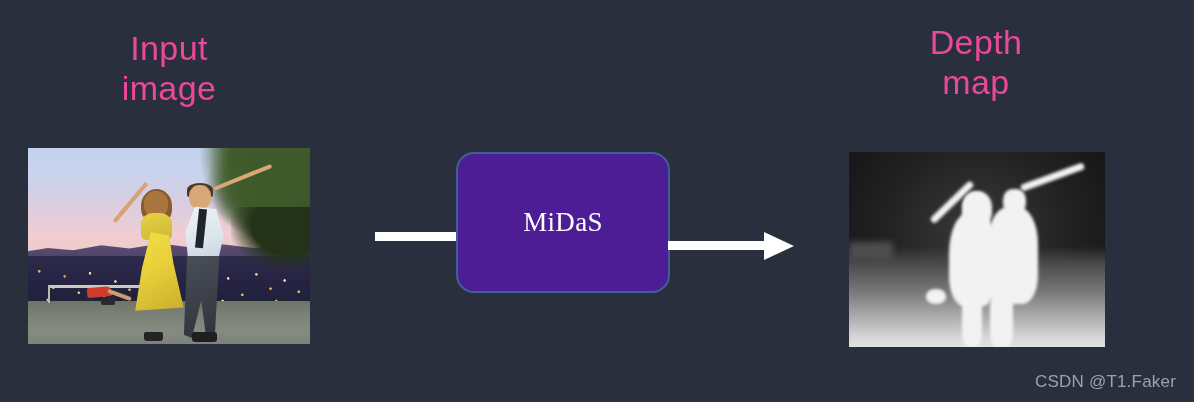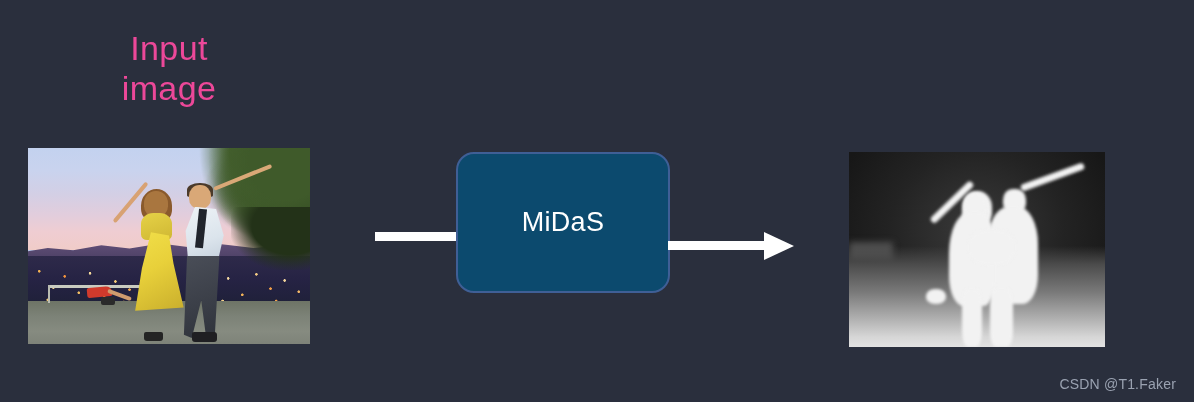--- a/index.html
+++ b/index.html
@@ -311,53 +311,56 @@
     border-left: 30px solid #ffffff;
   }
 
   
   #midas-box {
     position: absolute;
     left: 456px;
     top: 152px;
     width: 214px;
     height: 141px;
-    background: #0c4a6e;
+    background: #4c1d95;
     border: 2px solid #3f5f96;
     border-radius: 18px;
     box-sizing: border-box;
     display: flex;
     align-items: center;
     justify-content: center;
+    font-family: Liberation Serif, serif;
   }
   #midas-label {
     color: #ffffff;
     font-size: 27px;
     font-weight: 400;
     letter-spacing: 0.3px;
   }
 
   
   #watermark {
     position: absolute;
     right: 18px;
     bottom: 10px;
     color: #9aa2b1;
-    font-size: 14px;
+    font-size: 17px;
     letter-spacing: 0.2px;
   }
 </style>
 </head>
 <body>
 
 <div id="slide">
 
   <div class="heading" id="heading-input">Input
 image</div>
 
+  <div class="heading" id="heading-depth">Depth
+map</div>
 
   <div id="input-photo">
     <div class="layer sky"></div>
     <div class="layer mountains"></div>
     <div class="layer city"></div>
     <div class="layer citylights"></div>
     <div class="layer tree"></div>
     <div class="layer tree-dark"></div>
     <div class="layer ground"></div>
     <div class="layer railing"></div>

